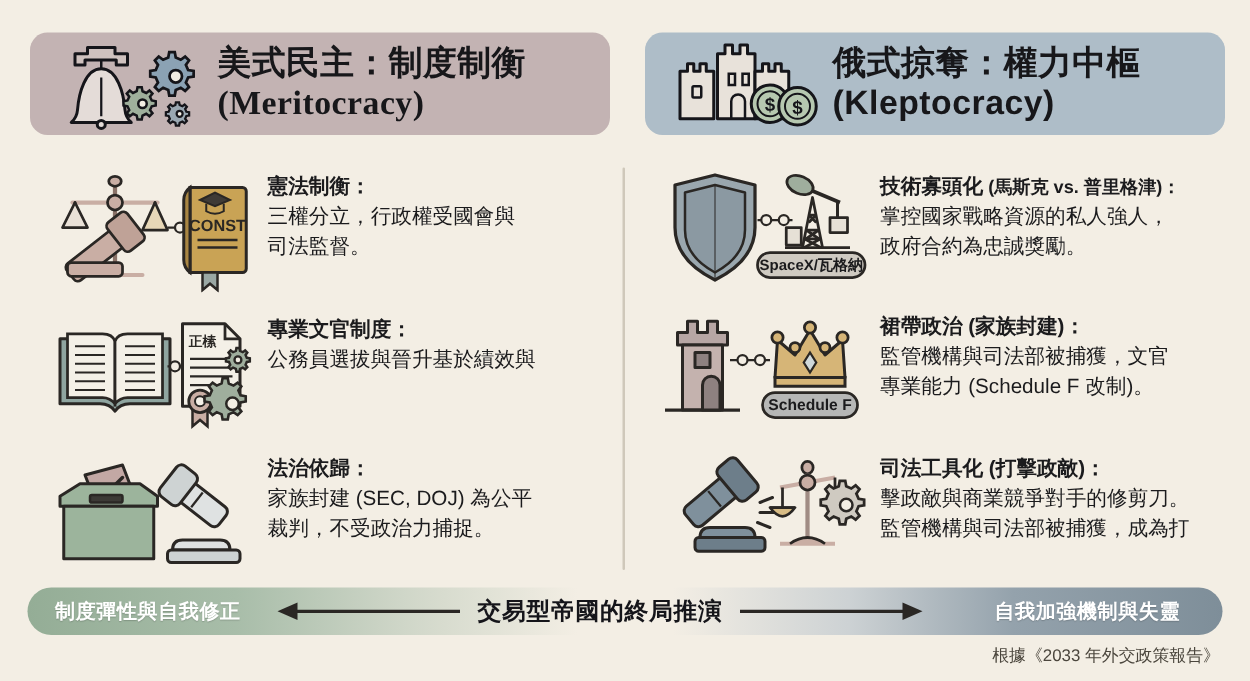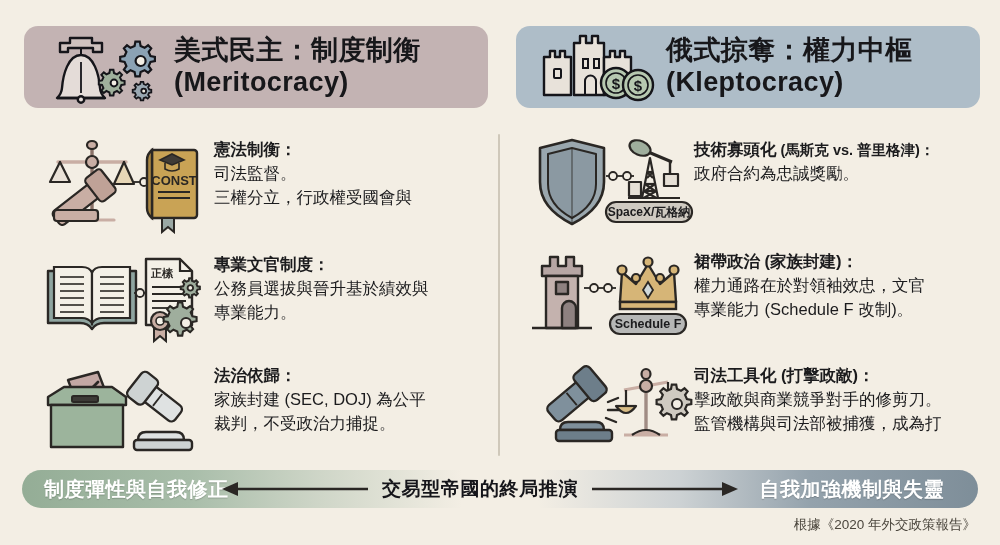--- a/index.html
+++ b/index.html
@@ -10,21 +10,21 @@
     overflow:hidden;
     position:relative;
   }
   #root{position:relative;width:1000px;height:545px;}
 
   
   .hdr{
     position:absolute;top:26px;height:82px;border-radius:14px;
     display:flex;align-items:center;box-sizing:border-box;
   }
-  .hdr-left{left:24px;width:464px;background:#c3b3b3;padding-left:18px;}
+  .hdr-left{left:24px;width:464px;background:#c3b3b3;padding-left:18px;font-family:Liberation Serif, serif;}
   .hdr-right{left:516px;width:464px;background:#aebdc8;padding-left:18px;}
   .hdr-ico{width:128px;height:76px;flex:0 0 128px;}
   .hdr-txt{
     font-size:27px;font-weight:bold;color:#17171a;line-height:1.18;
     letter-spacing:.4px;margin-left:4px;
   }
   .hdr-txt .l2{display:block;}
 
   
   .divider{position:absolute;left:498px;top:134px;width:2px;height:322px;
@@ -41,38 +41,38 @@
   
   .r1{left:34px;top:134px;}
   .r2{left:34px;top:249px;}
   .r3{left:34px;top:360px;}
   
   .q1{left:524px;top:134px;}
   .q2{left:524px;top:246px;}
   .q3{left:524px;top:360px;}
 
   .txt-l{width:278px;margin-left:10px;padding-top:4px;}
-  .txt-r{width:288px;margin-left:0;padding-top:4px;}
+  .txt-r{width:288px;margin-left:10px;padding-top:4px;}
 
   
   .band{position:absolute;left:0;top:470px;width:1000px;height:40px;}
   .band-l{
     position:absolute;left:22px;top:0;width:440px;height:38px;
     border-radius:19px 0 0 19px;
     background:linear-gradient(to right,#94ad96 0%,#a8bda9 38%,#cfd6c8 68%,#f3eee4 100%);
     display:flex;align-items:center;
   }
   .band-r{
     position:absolute;left:538px;top:0;width:440px;height:38px;
     border-radius:0 19px 19px 0;
     background:linear-gradient(to left,#7e8e99 0%,#94a2ac 38%,#cdd2d4 68%,#f3eee4 100%);
     display:flex;align-items:center;justify-content:flex-end;
   }
   .band-lbl{
-    font-size:20px;font-weight:bold;color:#ffffff;letter-spacing:.5px;
+    font-size:16px;font-weight:bold;color:#ffffff;letter-spacing:.5px;
     text-shadow:0 1px 1px rgba(0,0,0,.18);
   }
   .band-l .band-lbl{margin-left:22px;}
   .band-r .band-lbl{margin-right:34px;}
   .band-center{
     position:absolute;left:0;top:0;width:960px;height:38px;
     display:flex;align-items:center;justify-content:center;gap:14px;
   }
   .band-center .ctitle{
     font-size:19px;font-weight:bold;color:#15151a;letter-spacing:.6px;
@@ -178,22 +178,22 @@
           <path d="M131 29 v6 q7 4 14 0 v-6" fill="none" stroke="#2a2724" stroke-width="1.6"></path>
           <text x="140" y="51" font-size="13" font-weight="bold" fill="#2a2724" text-anchor="middle" font-family="Liberation Sans, sans-serif">CONST</text>
           <line x1="124" y1="58" x2="156" y2="58" stroke="#2a2724" stroke-width="2"></line>
           <line x1="124" y1="64" x2="156" y2="64" stroke="#2a2724" stroke-width="2"></line>
           <path d="M128 84 v14 l6 -5 l6 5 v-14 z" fill="#9aa8a4" stroke="#2a2724" stroke-width="2"></path>
         </g>
       </svg>
     </div>
     <div class="row-txt txt-l">
       <span class="t-title">憲法制衡：</span>
+      <span class="t-body">三權分立，行政權受國會與</span>
       <span class="t-body">司法監督。</span>
-      <span class="t-body">三權分立，行政權受國會與</span>
     </div>
   </div>
 
   <div class="row r2">
     <div class="row-ico">
       <svg viewBox="0 0 170 100" width="170" height="100">
         <g>
           <path d="M14 22 h32 q8 0 12 6 q4 -6 12 -6 h32 v52 h-32 q-8 0 -12 6 q-4 -6 -12 -6 h-32 z" fill="#8fa5a0" stroke="#2a2724" stroke-width="2.4" stroke-linejoin="round"></path>
           <path d="M20 18 h28 q8 0 10 6 v50 q-4 -5 -10 -5 h-28 z" fill="#f4f0e7" stroke="#2a2724" stroke-width="2.2"></path>
           <path d="M96 18 h-28 q-8 0 -10 6 v50 q4 -5 10 -5 h28 z" fill="#f4f0e7" stroke="#2a2724" stroke-width="2.2"></path>
@@ -236,21 +236,20 @@
         </g>
         <g transform="translate(158,40) scale(.55)">
           <path d="M0,-15 L4,-13.2 L7.5,-15.7 L10.6,-12.6 L8.1,-9.1 L9.9,-5 L14.3,-4.2 L14.3,0.2 L9.9,1 L8.1,5.1 L10.6,8.6 L7.5,11.7 L4,9.2 L0,11 L-0.8,15.4 L-5.2,15.4 L-6,11 L-10.1,9.2 L-13.6,11.7 L-16.7,8.6 L-14.2,5.1 L-16,1 L-20.4,0.2 L-20.4,-4.2 L-16,-5 L-14.2,-9.1 L-16.7,-12.6 L-13.6,-15.7 L-10.1,-13.2 L-6,-15 L-5.2,-19.4 L-0.8,-19.4 Z" fill="#9fae9d" stroke="#2a2724" stroke-width="3.6"></path>
           <circle cx="-3" cy="-2" r="5" fill="#f3eee4" stroke="#2a2724" stroke-width="3.4"></circle>
         </g>
       </svg>
     </div>
     <div class="row-txt txt-l">
       <span class="t-title">專業文官制度：</span>
       <span class="t-body">公務員選拔與晉升基於績效與</span>
-      <span class="t-body">專業能力。</span>
     </div>
   </div>
 
   <div class="row r3">
     <div class="row-ico">
       <svg viewBox="0 0 170 100" width="170" height="100">
         <g>
           <path d="M34 20 l30 -8 l10 26 l-30 8 z" fill="#c3a8a4" stroke="#2a2724" stroke-width="2.4" stroke-linejoin="round"></path>
           <path d="M45 28 l6 7 l13 -13" fill="none" stroke="#2a2724" stroke-width="2.8" stroke-linecap="round" stroke-linejoin="round"></path>
           <path d="M14 37 l16 -10 h48 l14 10 v8 h-78 z" fill="#9cb49c" stroke="#2a2724" stroke-width="2.4" stroke-linejoin="round"></path>
@@ -300,20 +299,21 @@
           <rect x="105" y="48" width="12" height="14" fill="#e6e0d6"></rect>
         </g>
         <g>
           <rect x="82" y="68" width="86" height="20" rx="10" fill="#cfcac1" stroke="#2a2724" stroke-width="2.2"></rect>
           <text x="125" y="82" font-size="12" font-weight="bold" fill="#1b1b1d" text-anchor="middle" font-family="Liberation Sans, sans-serif">SpaceX/瓦格納</text>
         </g>
       </svg>
     </div>
     <div class="row-txt txt-r">
       <span class="t-title"><span>技術寡頭化</span><span class="sm"> (馬斯克 vs. 普里格津)：</span></span>
+      <span class="t-body">掌控國家戰略資源的私人強人，</span>
       <span class="t-body">政府合約為忠誠獎勵。</span>
     </div>
   </div>
 
   <div class="row q2">
     <div class="row-ico">
       <svg viewBox="0 0 170 100" width="170" height="100">
         <g stroke="#2a2724" stroke-width="2.4" stroke-linejoin="round">
           <path d="M18 20 h8 v-9 h8 v9 h8 v-9 h8 v9 h8 v10 h-40 z" fill="#b7a6a4"></path>
           <path d="M22 30 h32 v52 h-32 z" fill="#c4b2ae"></path>
@@ -337,21 +337,21 @@
           <path d="M124 36 l5 8 l-5 8 l-5 -8 z" fill="#cfd8da" stroke="#2a2724" stroke-width="1.8"></path>
         </g>
         <g>
           <rect x="86" y="68" width="76" height="20" rx="10" fill="#b6b7b6" stroke="#2a2724" stroke-width="2.2"></rect>
           <text x="124" y="82" font-size="12.5" font-weight="bold" fill="#1b1b1d" text-anchor="middle" font-family="Liberation Sans, sans-serif">Schedule F</text>
         </g>
       </svg>
     </div>
     <div class="row-txt txt-r">
       <span class="t-title"><span>裙帶政治</span><span> (家族封建)：</span></span>
-      <span class="t-body">權力通路在於對領袖效忠，文官</span>
+      <span class="t-body">監管機構與司法部被捕獲，文官</span>
       <span class="t-body">專業能力 (Schedule F 改制)。</span>
     </div>
   </div>
 
   <div class="row q3">
     <div class="row-ico">
       <svg viewBox="0 0 170 100" width="170" height="100">
         <g transform="rotate(-40 52 38)">
           <rect x="22" y="26" width="52" height="20" rx="5" fill="#7f909c" stroke="#2a2724" stroke-width="2.4"></rect>
           <rect x="62" y="19" width="20" height="34" rx="5" fill="#6d7e8a" stroke="#2a2724" stroke-width="2.4"></rect>
@@ -403,14 +403,14 @@
       </svg>
       <span class="ctitle">交易型帝國的終局推演</span>
       <svg width="150" height="20">
         <line x1="0" y1="10" x2="134" y2="10" stroke="#2a2724" stroke-width="2.6"></line>
         <path d="M146 10 l-16 -7 v14 z" fill="#2a2724"></path>
       </svg>
     </div>
 
   </div>
 
-  <div class="footnote">根據《2020 年外交政策報告》</div>
+  <div class="footnote">根據《2033 年外交政策報告》</div>
 </div>
 
 </body></html>

